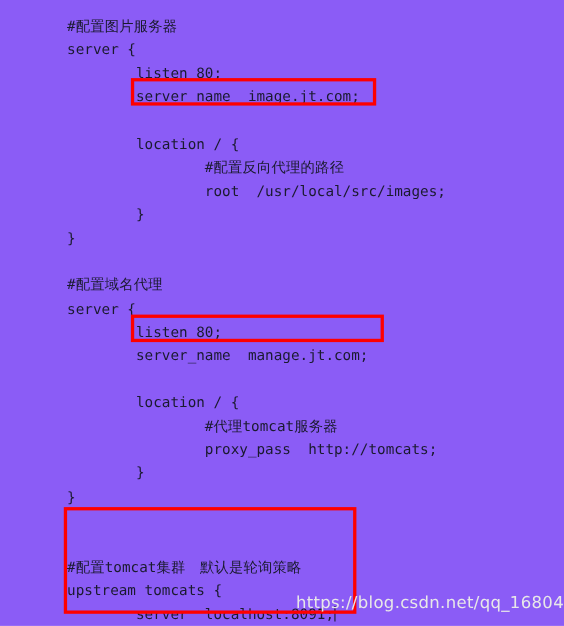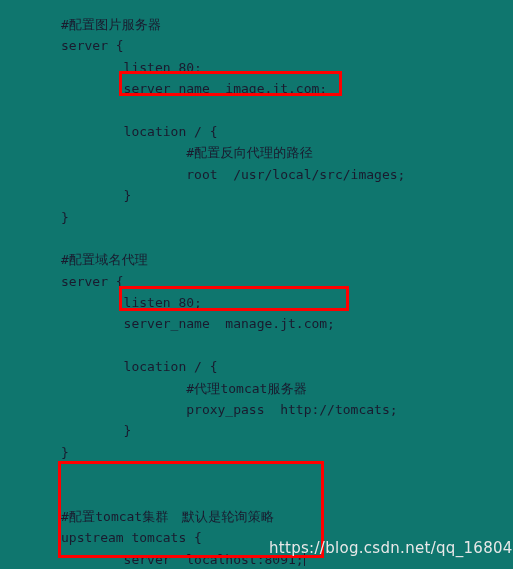--- a/index.html
+++ b/index.html
@@ -4,21 +4,21 @@
 <style>
   html, body {
     margin: 0;
     padding: 0;
     background: #ffffff;
   }
   #screen {
     position: relative;
     width: 513px;
     height: 569px;
-    background: #0f766e;
+    background: #8b5cf6;
     overflow: hidden;
     font-family: "DejaVu Sans Mono", "Liberation Mono", monospace;
   }
   .code {
     position: absolute;
     left: 61px;
     top: 14px;
     width: 440px;
     font-size: 13px;
     line-height: 21.4px;

